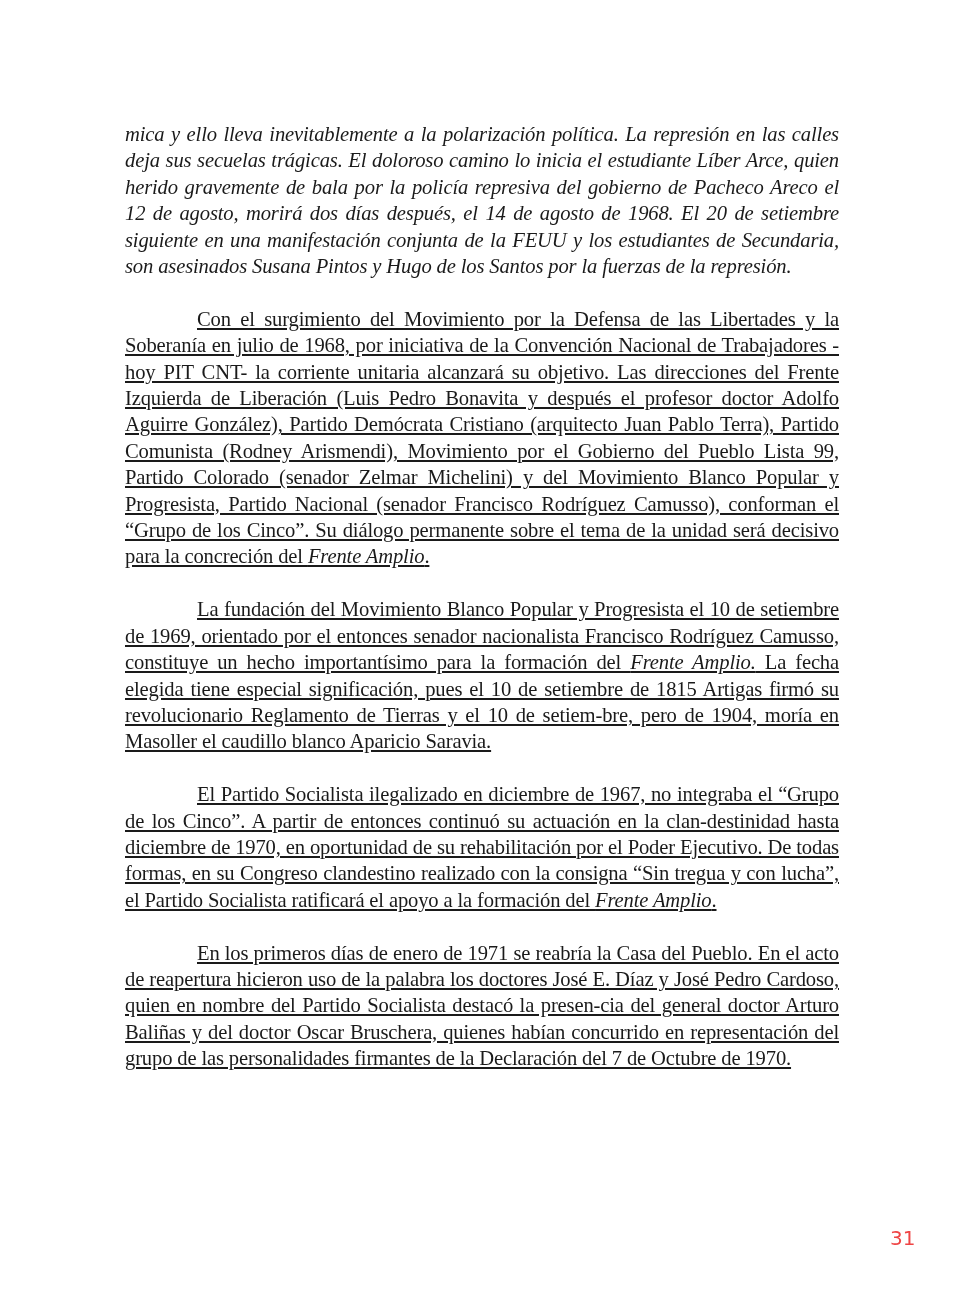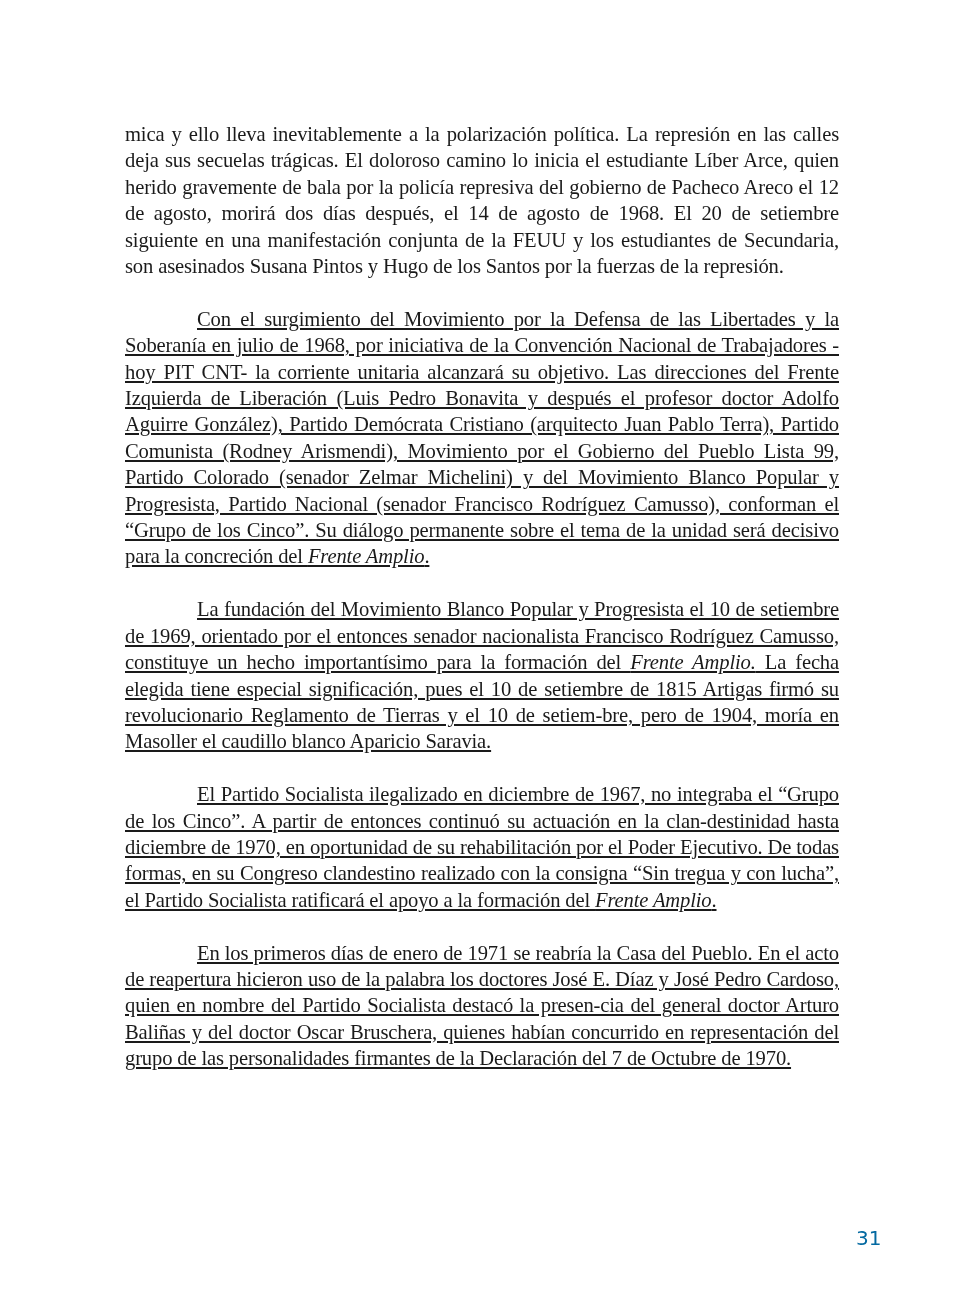--- a/index.html
+++ b/index.html
@@ -28,35 +28,36 @@
     .para {
       margin: 0 0 26.4px 0;
       text-indent: 0;
     }
     .para.indent {
       text-indent: 72px;
       text-decoration: underline;
     }
     .para.first {
       text-indent: 0;
+      font-style: italic;
     }
     .para:last-child {
       margin-bottom: 15px;
     }
     em {
       font-style: italic;
     }
     .page-number {
       position: absolute;
-      left: 856px;
+      left: 890px;
       top: 1226px;
       font-family: "DejaVu Sans", "Liberation Sans", sans-serif;
       font-size: 20px;
       line-height: 24px;
-      color: #0369a1;
+      color: #ef4444;
     }
   </style>
 </head>
 <body>
 
 <div class="page-body">
   <p class="para first">
     <span>mica y ello lleva inevitablemente a la polarización política. La represión en las calles deja sus secuelas trágicas. El doloroso camino lo inicia el estudiante Líber Arce, quien herido gravemente de bala por la policía represiva del gobierno de Pacheco Areco el 12 de agosto, morirá dos días después, el 14 de agosto de 1968. El 20 de setiembre siguiente en una manifestación conjunta de la FEUU y los estudiantes de Secundaria, son asesinados Susana Pintos y Hugo de los Santos por la fuerzas de la represión.</span>
   </p>
   <p class="para indent">

